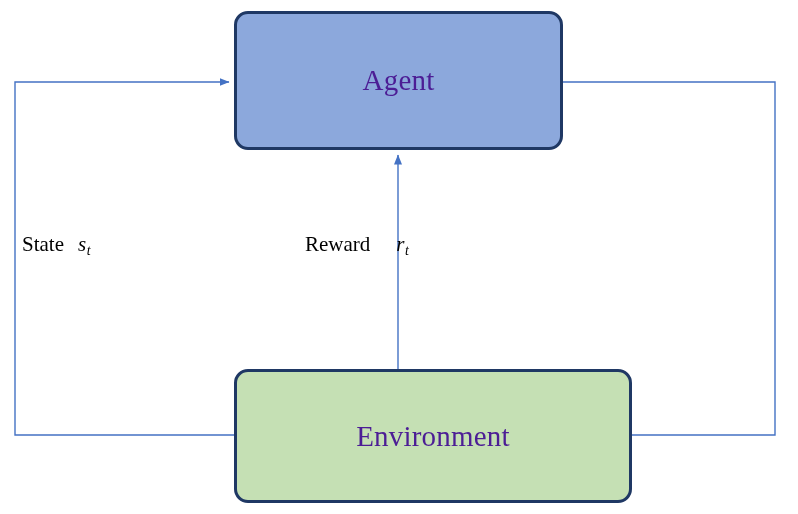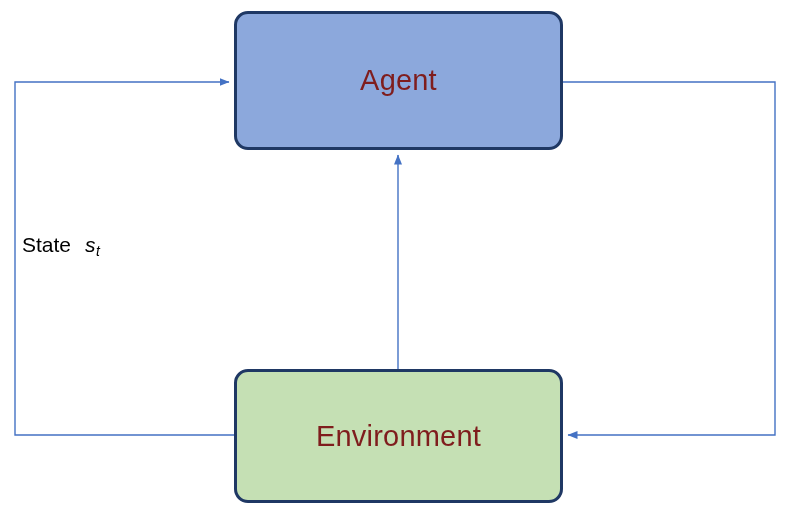--- a/index.html
+++ b/index.html
@@ -35,35 +35,35 @@
   #agent-box {
     left: 234px;
     top: 11px;
     width: 329px;
     height: 139px;
     background: #8CA8DC;
   }
   #environment-box {
     left: 234px;
     top: 369px;
-    width: 329px;
+    width: 398px;
     height: 134px;
     background: #C5E0B4;
   }
   .node-label {
-    font-family: Liberation Sans, sans-serif;
+    font-family: Liberation Serif, serif;
     font-size: 29px;
-    color: #7f1d1d;
+    color: #4c1d95;
     line-height: 1;
     letter-spacing: 0.2px;
   }
   .edge-label {
     position: absolute;
     z-index: 3;
-    font-family: Liberation Sans, sans-serif;
+    font-family: Liberation Serif, serif;
     font-size: 21px;
     color: #000000;
     white-space: nowrap;
     line-height: 1;
   }
   .edge-label .var {
     font-style: italic;
     margin-left: 14px;
   }
   .edge-label .var sub {
@@ -107,15 +107,18 @@
   </div>
 
   <div id="environment-box" class="node-box">
     <span class="node-label">Environment</span>
   </div>
 
   <div id="label-state" class="edge-label">
     <span>State</span><span class="var"><span>s</span><sub>t</sub></span>
   </div>
 
+  <div id="label-reward" class="edge-label">
+    <span>Reward</span><span class="var"><span>r</span><sub>t</sub></span>
+  </div>
 
 
 </div>
 
 </body></html>

